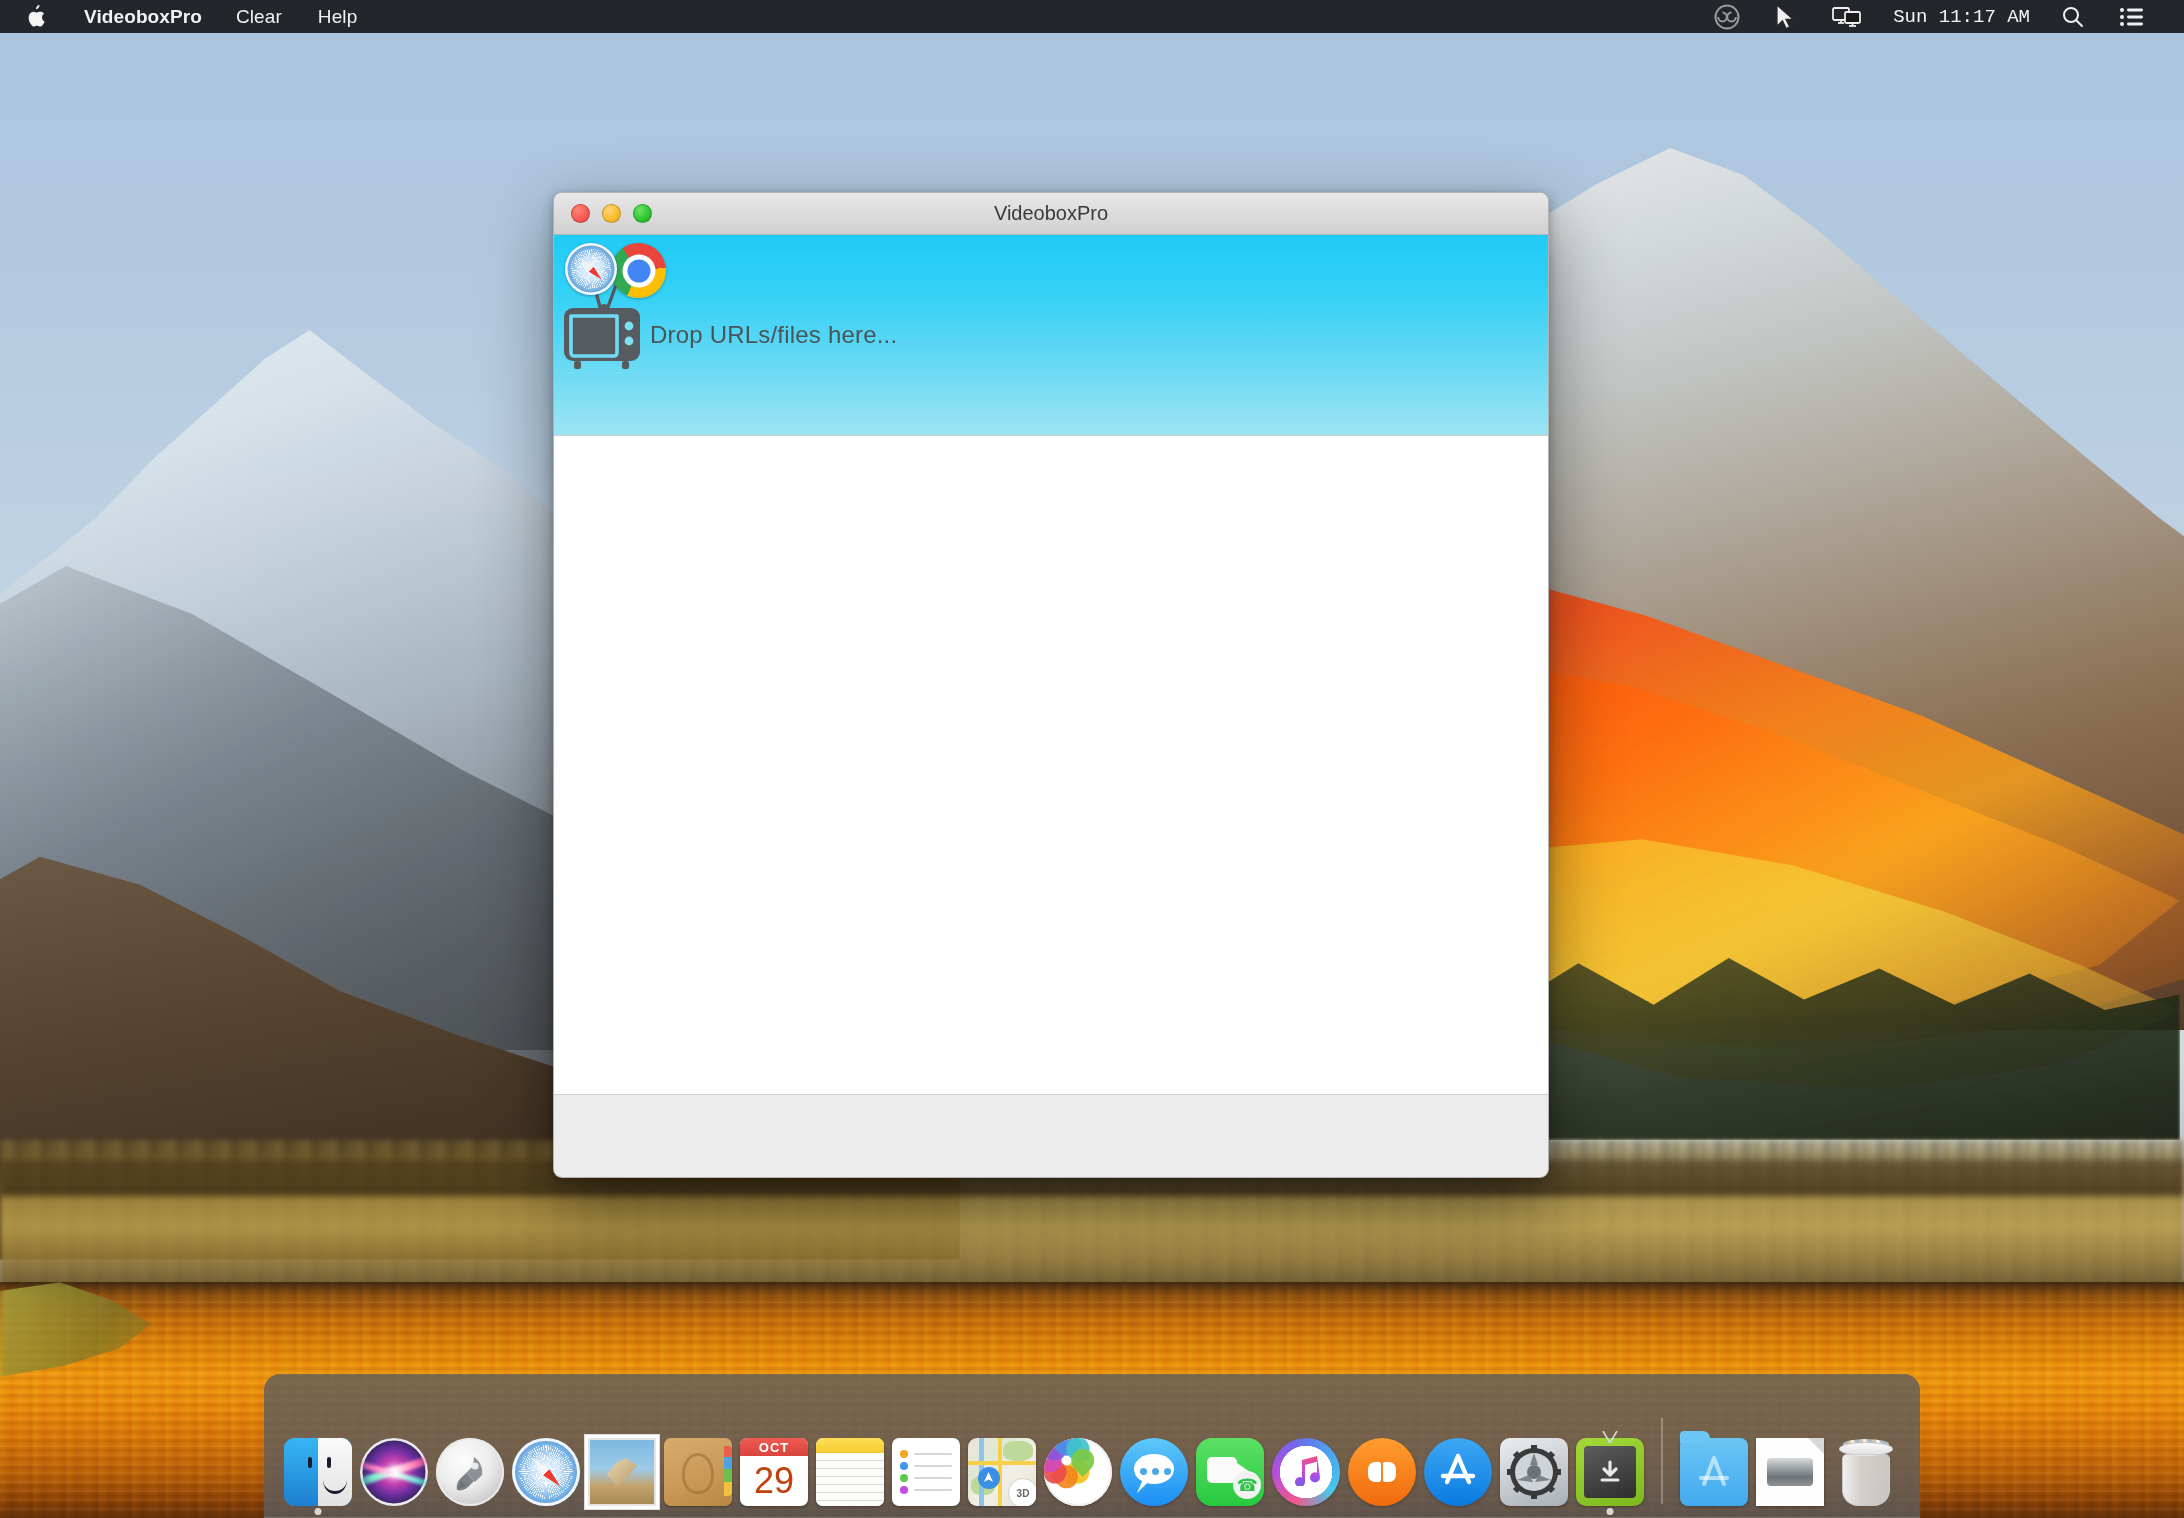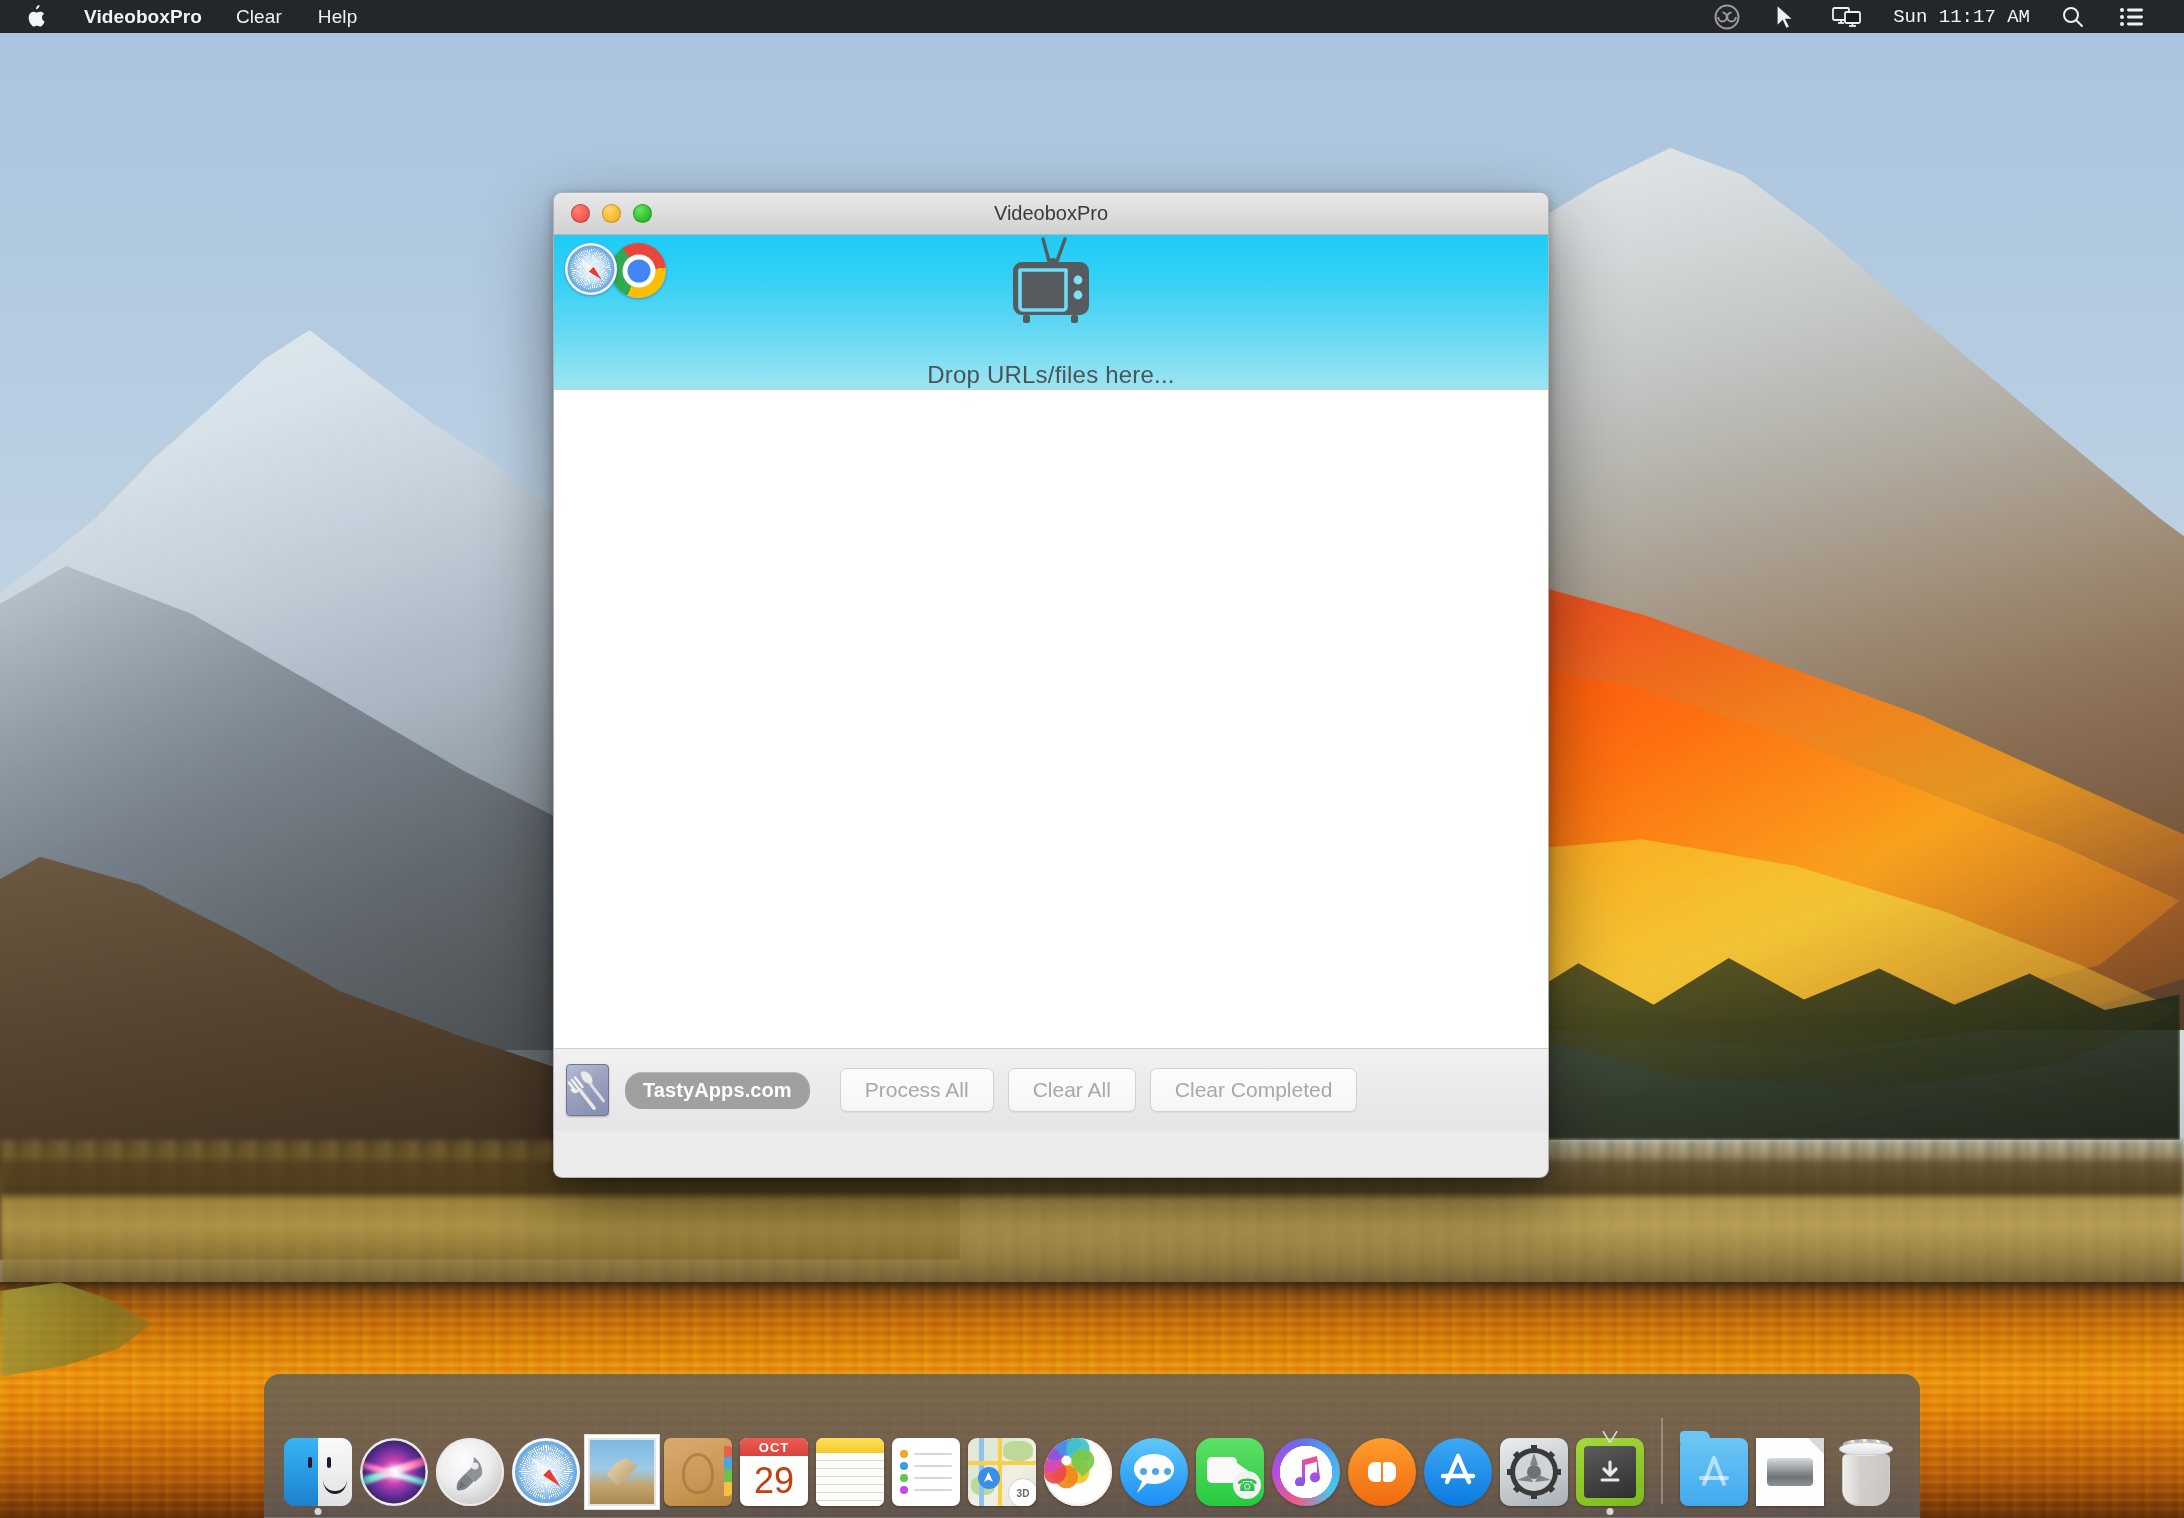--- a/index.html
+++ b/index.html
@@ -155,23 +155,23 @@
   .l-red { background:radial-gradient(circle at 34% 30%, #ff8176, #f85a52 60%, #e0463f); border:0.5px solid rgba(150,50,45,0.6); }
   .l-yel { background:radial-gradient(circle at 34% 30%, #ffd574, #f9bc2d 60%, #e0a517); border:0.5px solid rgba(160,120,20,0.6); }
   .l-grn { background:radial-gradient(circle at 34% 30%, #6ee36b, #2dc52d 60%, #22ab21); border:0.5px solid rgba(30,130,30,0.6); }
   .wtitle {
     position:absolute; left:0; right:0; text-align:center;
     font-size:20px; color:#3a3a3a; font-weight:400; pointer-events:none;
   }
 
   
   .dropzone {
-    position:relative; width:100%; height:154px;
+    position:relative; width:100%; height:200px;
     background:linear-gradient(180deg,#1fcbf5 0%, #35d1f6 30%, #5ed7f4 58%, #82dff3 82%, #9ce4f2 100%);
-    display:flex; flex-direction:column; align-items:center; justify-content:space-between;
+    display:flex; flex-direction:row; align-items:center; justify-content:flex-start;
   }
   .browsers { position:absolute; left:11px; top:8px; display:flex; align-items:flex-start; }
   .safari-ic { width:52px; height:52px; border-radius:50%; position:relative;
     background:radial-gradient(circle at 50% 50%, #e6f2fb 0%, #cfe6f8 30%, #6aa8e0 62%, #2f6fba 88%, #27559b 100%);
     box-shadow:0 1px 3px rgba(0,0,0,0.3), inset 0 0 0 2.5px #f4f7fa;
     margin-right:-6px; z-index:2;
   }
   .safari-ic::before {
     content:""; position:absolute; inset:6px; border-radius:50%;
     background:repeating-conic-gradient(from 0deg, rgba(255,255,255,0.85) 0deg 1.6deg, rgba(255,255,255,0) 1.6deg 6deg);
@@ -450,37 +450,20 @@
         <circle cx="75" cy="60" r="4.4" fill="#7fdff5"></circle>
         <rect x="20" y="80" width="7" height="8" rx="2" fill="#555b5e"></rect>
         <rect x="68" y="80" width="7" height="8" rx="2" fill="#555b5e"></rect>
       </svg>
     </div>
     <div class="droptext">Drop URLs/files here...</div>
   </div>
 
   <div class="listarea"></div>
 
-  <div class="bottombar">
-    <div class="tasty-icon">
-      <svg width="48" height="52" viewBox="0 0 48 52">
-        <g transform="rotate(-38 24 26)">
-          <path d="M14 6 v12 M18 6 v12 M22 6 v12" stroke="#f2f2f2" stroke-width="2.4" stroke-linecap="round"></path>
-          <path d="M18 18 c-5 0 -6 -1 -6 -4 M18 18 v24" stroke="#efefef" stroke-width="3" stroke-linecap="round" fill="none"></path>
-          <rect x="16.4" y="17" width="3.4" height="26" rx="1.6" fill="#e8e8e8"></rect>
-          <path d="M30 7 c5 2 5 10 1 13 l-1 1 v21" stroke="#dedede" stroke-width="3" fill="none" stroke-linecap="round"></path>
-          <ellipse cx="31" cy="13" rx="4.2" ry="7" fill="#eaeaea"></ellipse>
-        </g>
-      </svg>
-    </div>
-    <div class="pill">TastyApps.com</div>
-    <button class="btn b1">Process All</button>
-    <button class="btn">Clear All</button>
-    <button class="btn">Clear Completed</button>
-  </div>
 </div>
 
 <div id="dock">
 
   <div class="dock-item">
     <div class="dock-ic ic-finder">
       <div class="lhalf">
           <span class="eye" style="right:18%"></span>
         </div>
       <div class="rhalf">

